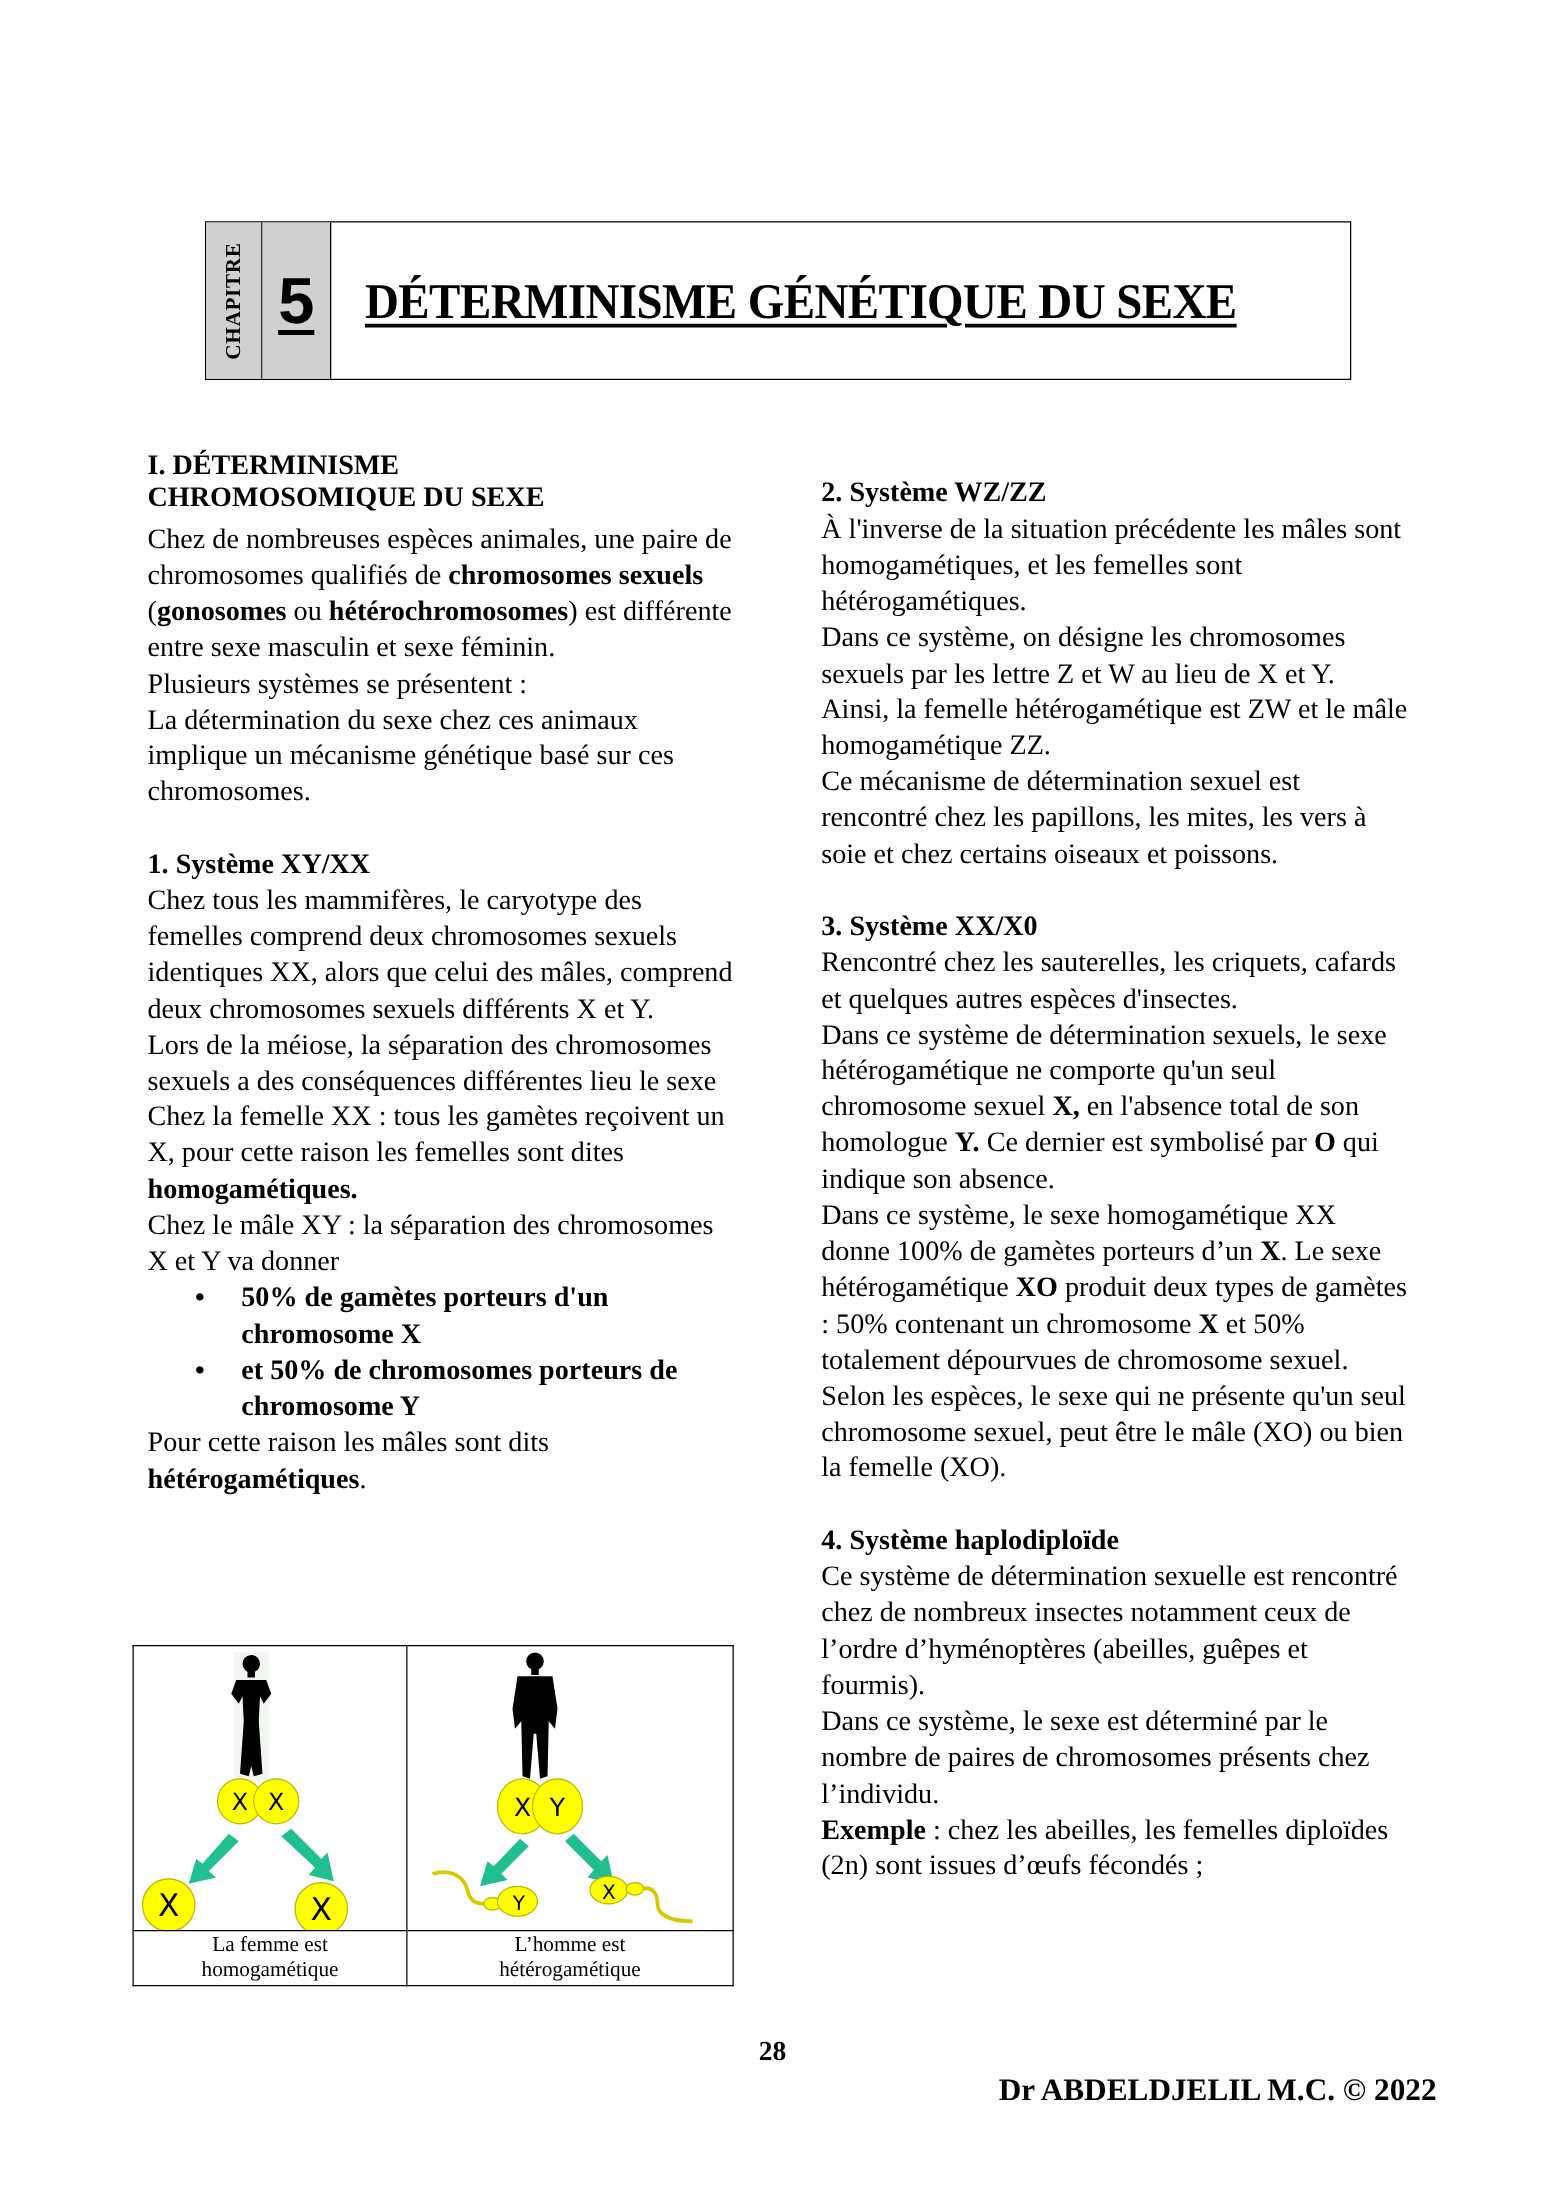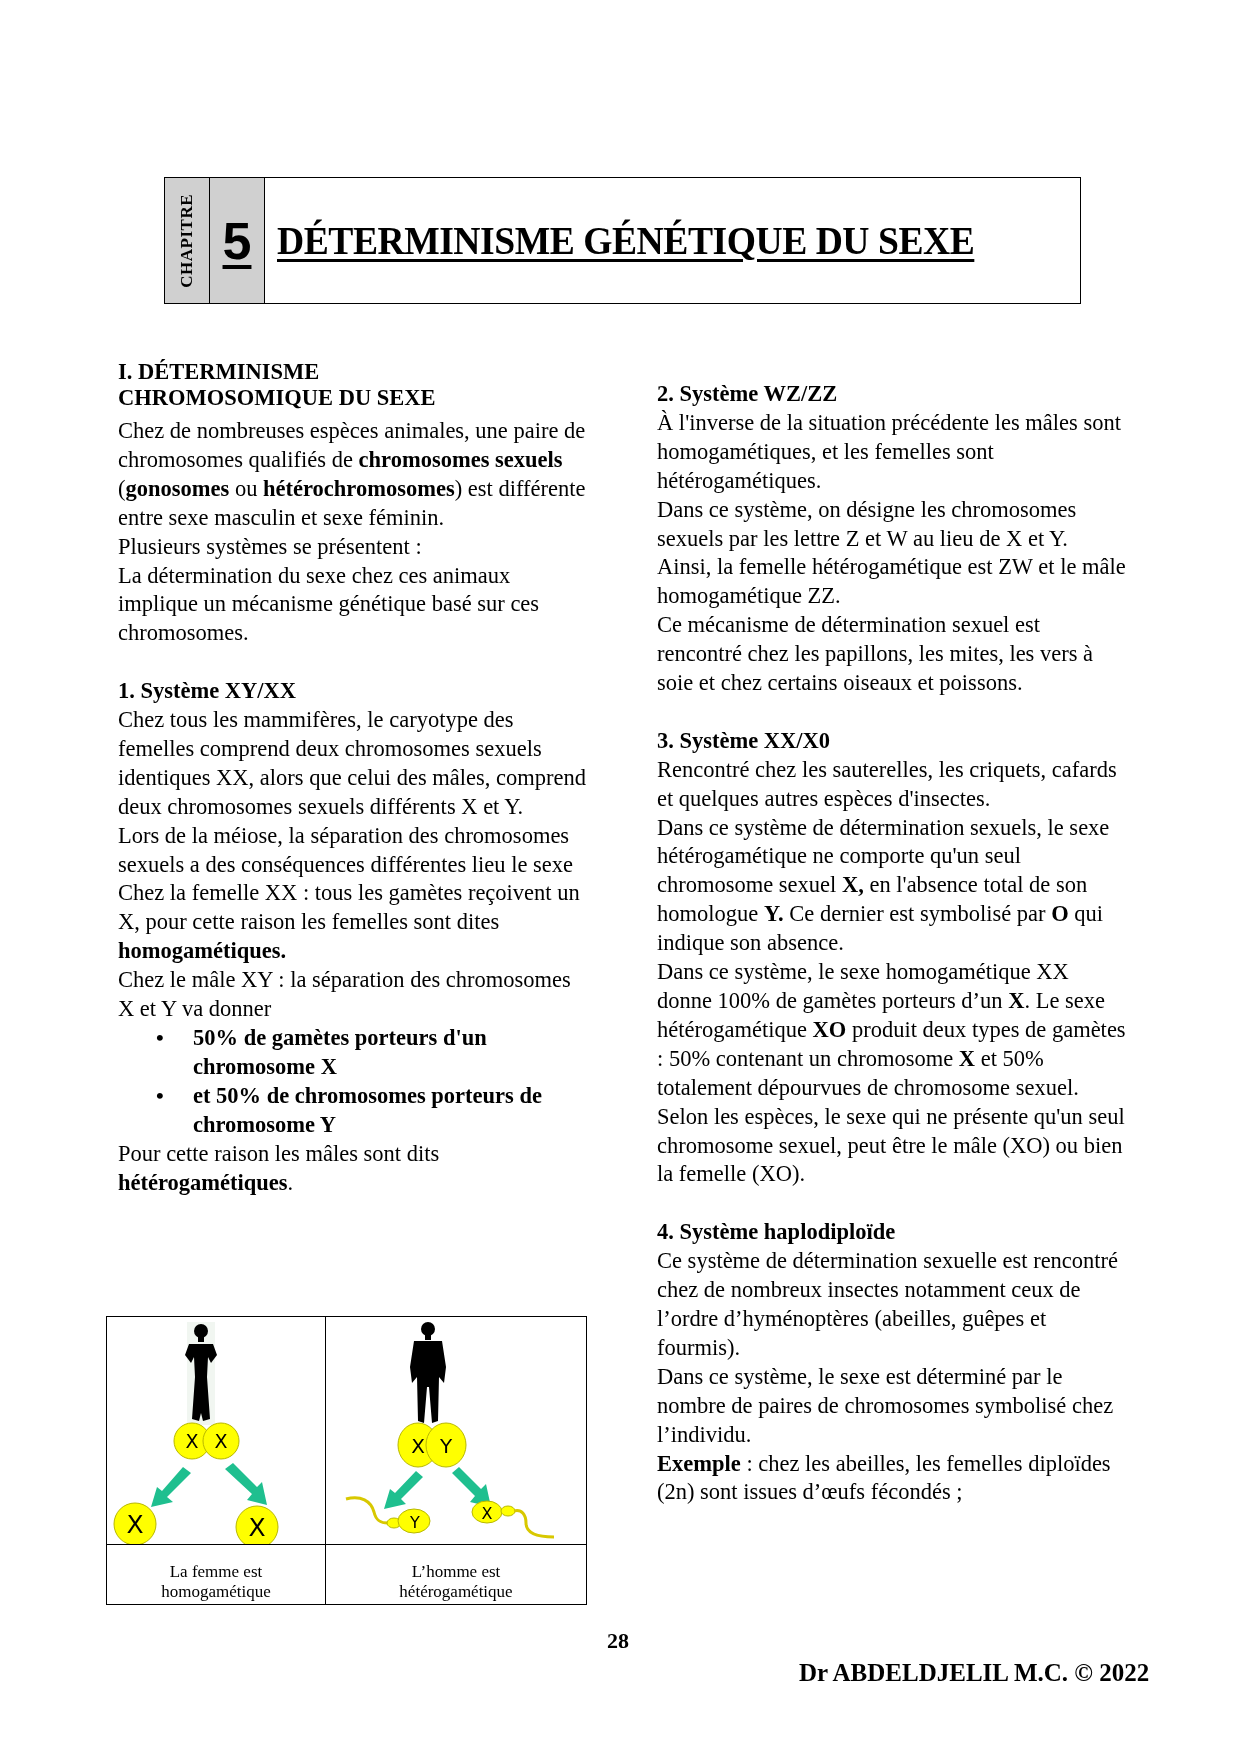--- a/index.html
+++ b/index.html
@@ -11,42 +11,42 @@
               border: 1.5px solid #000; box-sizing: border-box; display: flex; }
   .chap-label-cell { width: 44px; background: #d0d0d0; border-right: 1.5px solid #000;
                      display: flex; align-items: center; justify-content: center; }
   .chap-label { writing-mode: vertical-rl; transform: rotate(180deg);
                 font-family: "Liberation Serif", serif; font-weight: bold; font-size: 17px;
                 letter-spacing: 0.5px; }
   .chap-num-cell { width: 54px; background: #d0d0d0; border-right: 1.5px solid #000;
                    display: flex; align-items: center; justify-content: center; }
   .chap-num { font-family: "Liberation Sans", sans-serif; font-weight: bold; font-size: 52px;
               text-decoration: underline; text-decoration-thickness: 4px; text-underline-offset: 6px; }
-  .chap-title-cell { flex: 1; display: flex; align-items: center; padding-left: 12px; }
+  .chap-title-cell { flex: 1; display: flex; align-items: center; padding-left: 12px; margin-left: 15px; }
   .chap-title { font-family: "Liberation Serif", serif; font-weight: bold; font-size: 40px;
                 text-decoration: underline; text-decoration-thickness: 3px; text-underline-offset: 5px;
                 letter-spacing: -0.5px; transform: scaleX(0.94); transform-origin: left center; white-space: nowrap; }
 
   
   .col { position: absolute; font-size: 22.5px; line-height: 28.9px; }
   .col-left { left: 118px; top: 359px; width: 470px; }
   .col-right { left: 657px; top: 380px; width: 470px; }
   .col p { margin: 0; font-family: Liberation Serif, serif; }
   .section-title { font-weight: bold; font-size: 22.5px; line-height: 26px; margin-bottom: 6px; }
   .sub-title { font-weight: bold; }
   .gap { height: 28.9px; }
   ul.bullets { margin: 0; padding-left: 0; list-style: none; }
   ul.bullets li { position: relative; padding-left: 75px; font-weight: bold; }
   ul.bullets li::before { content: "\2022"; position: absolute; left: 38px; top: 0; font-size: 22px; }
 
   
   .fig { position: absolute; left: 106px; top: 1316px; width: 480px; border-collapse: collapse; }
   .fig td { border: 1.5px solid #000; padding: 0; vertical-align: top; }
   .fig .img-cell { height: 227px; }
-  .fig .cap-cell { text-align: center; font-size: 17px; line-height: 20px; padding: 17px 0 2px; }
+  .fig .cap-cell { text-align: center; font-size: 17px; line-height: 20px; padding: 1px 0 2px; }
   .fig svg { display: block; }
 
   .page-num { position: absolute; left: 607px; top: 1628px; font-size: 22px; font-weight: bold; }
   .author { position: absolute; left: 799px; top: 1659px; font-size: 25px; font-weight: bold; }
 </style>
 </head>
 <body>
 
 <div class="chap-box">
   <div class="chap-label-cell">
@@ -171,18 +171,18 @@
 
   <p class="sub-title">3. Système XX/X0</p>
   <p>Rencontré chez les sauterelles, les criquets, cafards et quelques autres espèces d'insectes.</p>
   <p><span>Dans ce système de détermination sexuels, le sexe hétérogamétique ne comporte qu'un seul chromosome sexuel </span><b>X,</b><span> en l'absence total de son homologue </span><b>Y.</b><span> Ce dernier est symbolisé par </span><b>O</b><span> qui indique son absence.</span></p>
   <p><span>Dans ce système, le sexe homogamétique XX donne 100% de gamètes porteurs d’un </span><b>X</b><span>. Le sexe hétérogamétique </span><b>XO</b><span> produit deux types de gamètes : 50% contenant un chromosome </span><b>X</b><span> et 50% totalement dépourvues de chromosome sexuel.</span></p>
   <p>Selon les espèces, le sexe qui ne présente qu'un seul chromosome sexuel, peut être le mâle (XO) ou bien la femelle (XO).</p>
   <div class="gap"></div>
 
   <p class="sub-title">4. Système haplodiploïde</p>
   <p>Ce système de détermination sexuelle est rencontré chez de nombreux insectes notamment  ceux de l’ordre d’hyménoptères (abeilles, guêpes et fourmis).</p>
-  <p>Dans ce système, le sexe est déterminé par le nombre de paires de chromosomes symbolisé chez l’individu.</p>
+  <p>Dans ce système, le sexe est déterminé par le nombre de paires de chromosomes présents chez l’individu.</p>
   <p><b>Exemple</b><span> : chez les abeilles, les femelles diploïdes (2n) sont issues d’œufs fécondés ;</span></p>
 </div>
 
 <div class="page-num">28</div>
 <div class="author">Dr ABDELDJELIL M.C. © 2022</div>
 
 </body></html>

